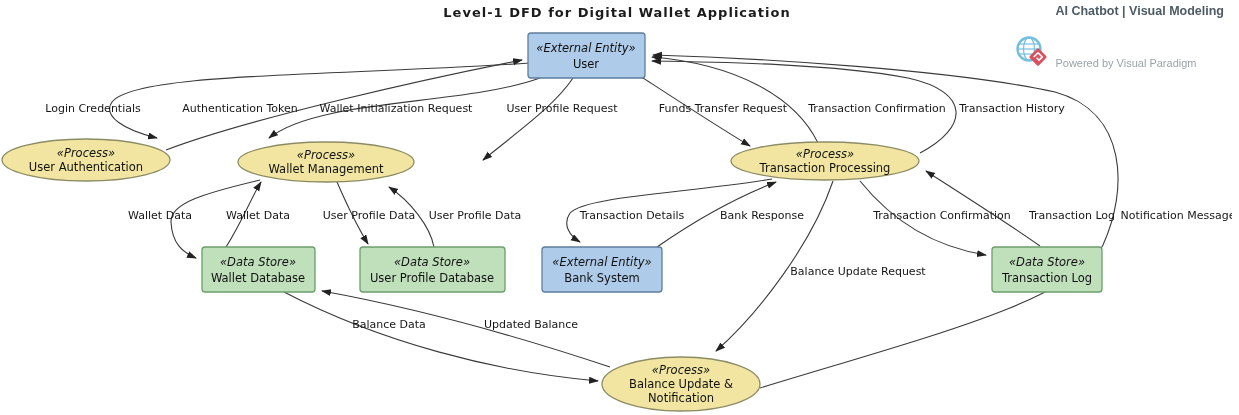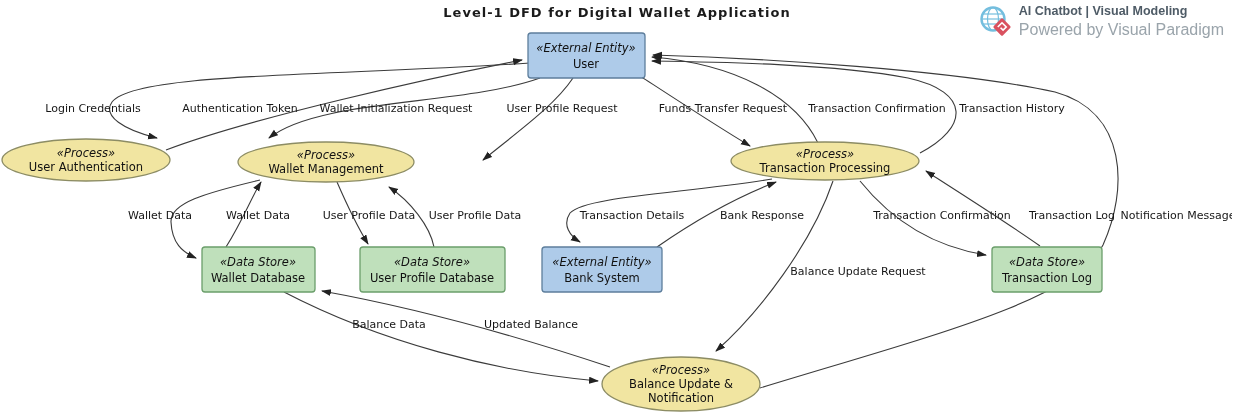--- a/index.html
+++ b/index.html
@@ -20,21 +20,21 @@
   .entity  .node-shape{fill:var(--entity_fill); stroke:var(--entity_stroke);}
   .store   .node-shape{fill:var(--store_fill);  stroke:var(--store_stroke);}
   .node-text{font-size:11.5px;fill:#111;text-anchor:middle;}
   .stereo{font-style:italic;}
   .edge{fill:none;stroke:var(--line);stroke-width:1.1px;}
   .edge-label{font-size:11px;fill:#161616;text-anchor:middle;}
   .branding{position:absolute;top:4px;right:8px;display:flex;align-items:flex-end;gap:4px;
             font-family:"Liberation Sans",sans-serif;}
   .brand-text{display:flex;flex-direction:column;line-height:1.25;}
   .brand-title{font-size:12.5px;font-weight:bold;color:var(--brand_title);}
-  .brand-subtitle{font-size:16px;color:var(--brand_subtitle);}
+  .brand-subtitle{font-size:11px;color:var(--brand_subtitle);margin-top:37px;}
 </style>
 </head>
 <body>
 
 <div class="canvas">
 
   <svg width="1239" height="415" viewBox="0 0 1239 415">
     <defs>
       <marker id="arw" markerWidth="10" markerHeight="8" refX="9" refY="3.5" orient="auto" markerUnits="userSpaceOnUse">
         <path d="M0,0 L10,3.5 L0,7 Z" fill="#222"></path>

